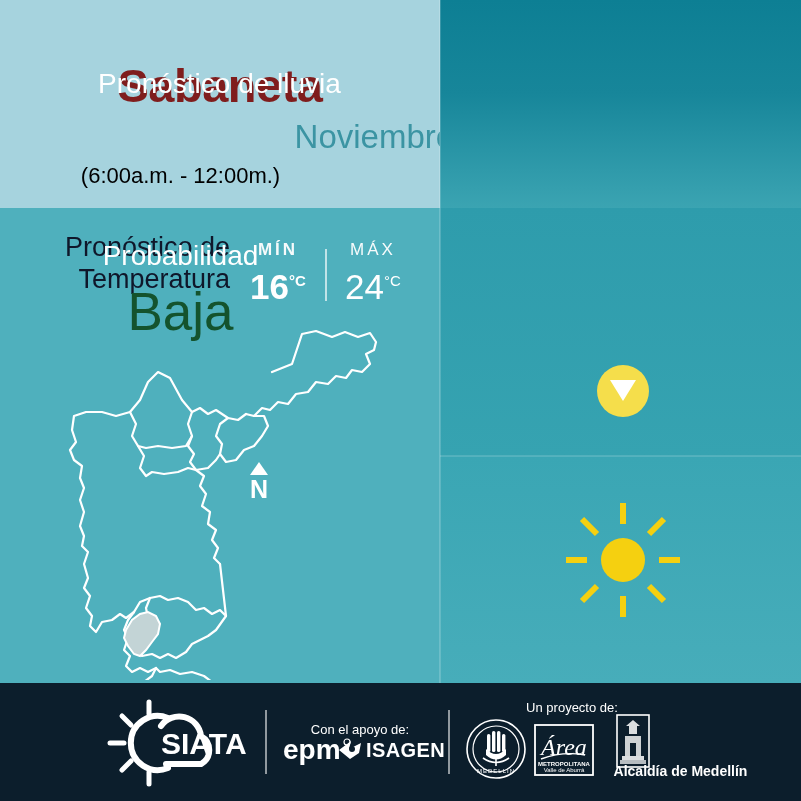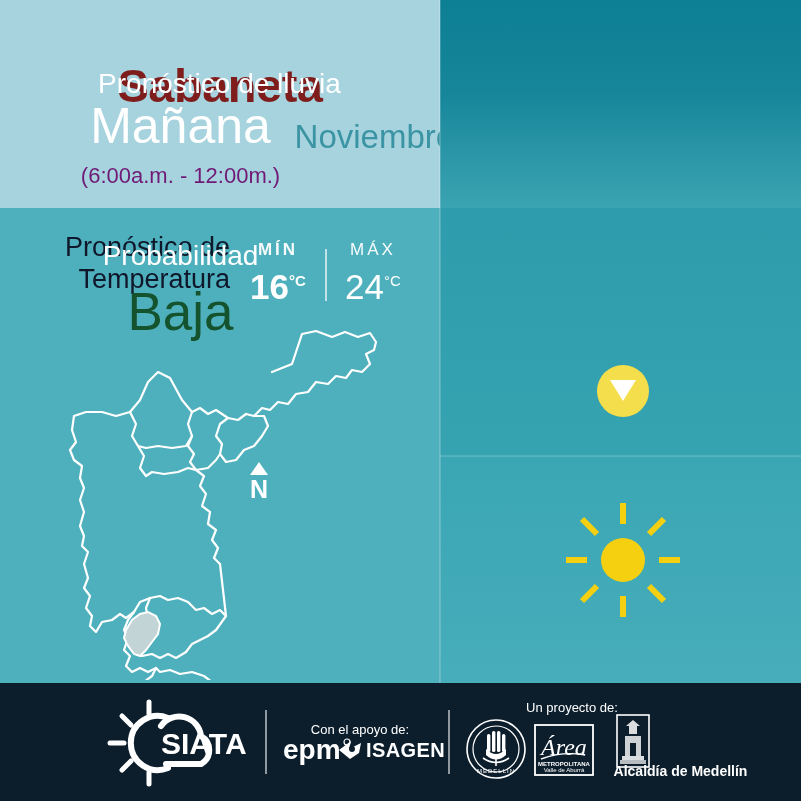--- a/index.html
+++ b/index.html
@@ -91,21 +91,21 @@
     text-align: center;
     font-size: 50px;
     color: #ffffff;
     line-height: 1.05;
   }
   #rain-hours {
     position: absolute;
     left: 0; top: 163px; width: 361px;
     text-align: center;
     font-size: 22px;
-    color: #701a75;
+    color: #000000;
   }
 
   
   #temp-title {
     position: absolute;
     left: 18px; top: 232px; width: 212px;
     text-align: right;
     font-size: 27px;
     color: #0f172a;
     line-height: 1.18;
@@ -284,21 +284,20 @@
 <body>
 
 <div id="stage">
 
   <div class="panel" id="panel-city"></div>
   <div id="city-name">Sabaneta</div>
   <div id="city-date">Noviembre 05</div>
 
   <div class="panel" id="panel-forecast"></div>
   <div id="rain-label">Pronóstico de lluvia</div>
-  <div id="rain-period">Mañana</div>
   <div id="rain-hours">(6:00a.m. - 12:00m.)</div>
 
   <div class="panel" id="panel-map"></div>
 
   <div id="temp-title">Pronóstico de Temperatura</div>
 
   <div class="temp-block" id="temp-min-block">
     <div class="temp-cap">MÍN</div>
     <div class="temp-val">
       <span>16</span><span class="temp-unit">°C</span>

